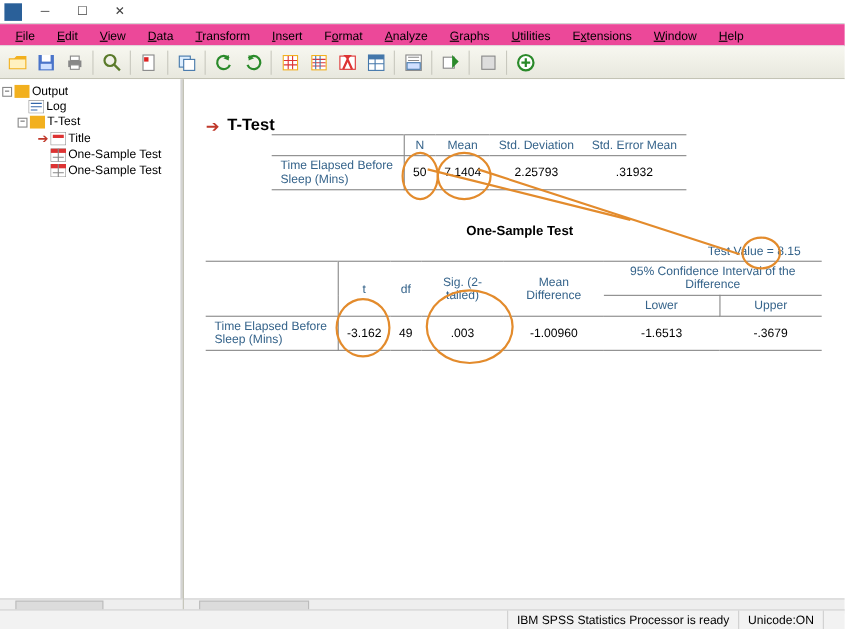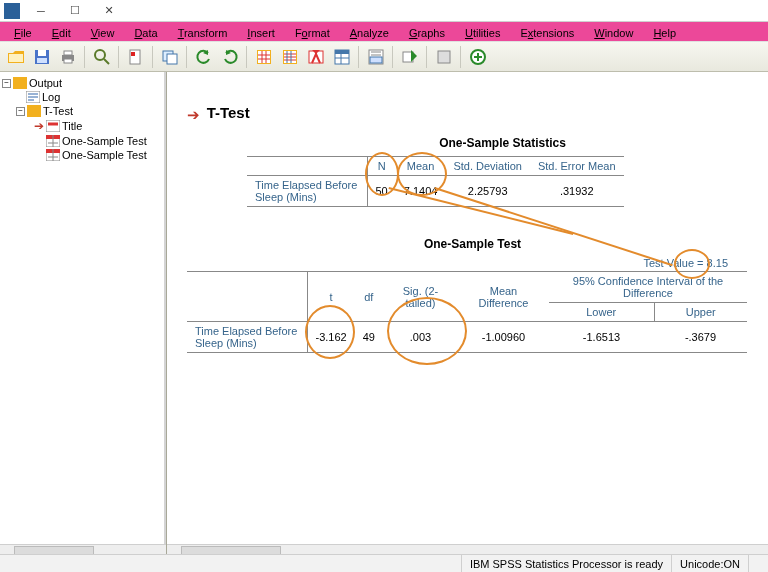--- a/index.html
+++ b/index.html
@@ -269,21 +269,20 @@
 
   <div class="content">
     <div class="content-inner">
 
       <div style="margin-top:28px">
         <span class="section-arrow">➔</span>
         <span class="section-title">T-Test</span>
       </div>
 
       <div style="margin-left:60px;position:relative">
-        <div class="tblcap">One-Sample Statistics</div>
         <table class="spss">
           <thead>
             <tr>
                 <th class="rowlabel"></th>
               <th>N</th>
               <th>Mean</th>
               <th>Std. Deviation</th>
               <th>Std. Error Mean</th>
             </tr>
           </thead>

